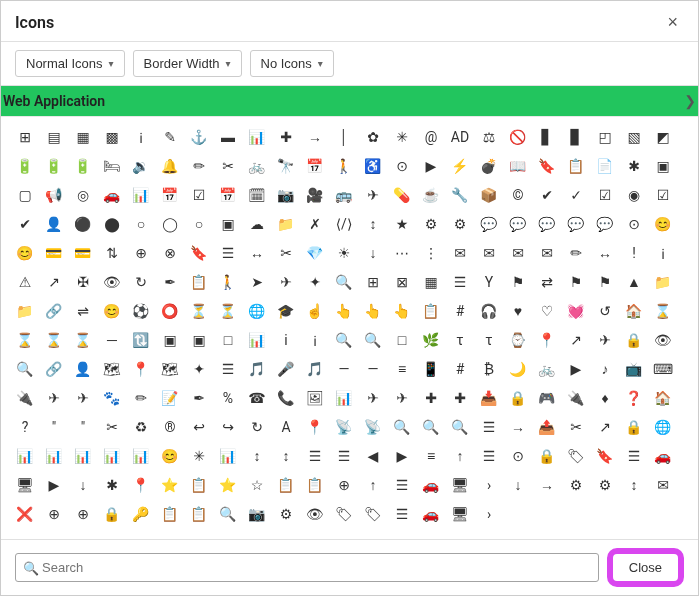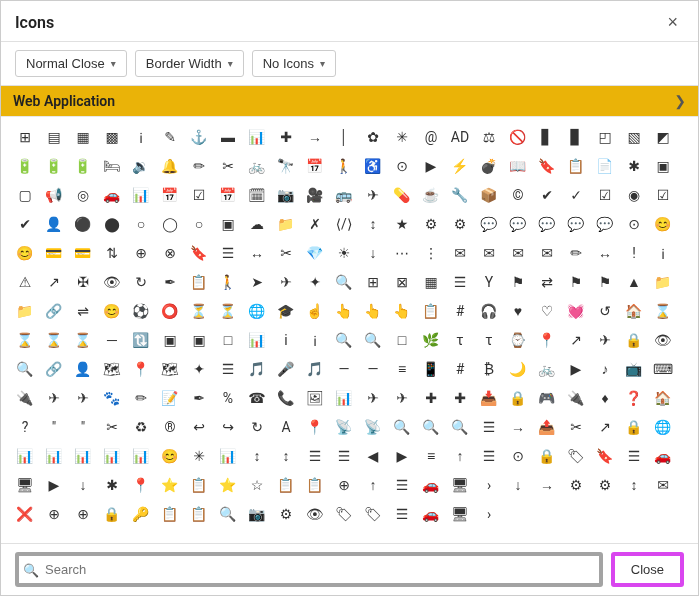--- a/index.html
+++ b/index.html
@@ -62,22 +62,22 @@
       display: flex;
       align-items: center;
       gap: 6px;
       color: #333;
     }
     .dropdown-arrow { font-size: 10px; color: #666; }
     .section-header {
       display: flex;
       align-items: center;
       justify-content: space-between;
-      padding: 7px 12px;
-      background: #eab308;
+      padding: 7px 2px;
+      background: #22c55e;
       border-bottom: 1px solid #e8e8e8;
       text-align: right;
     }
     .section-title {
       font-size: 14px;
       font-weight: 600;
       color: #222;
     }
     .section-toggle {
       font-size: 14px;
@@ -122,49 +122,49 @@
     .search-icon-label {
       position: absolute;
       left: 8px;
       top: 50%;
       transform: translateY(-50%);
       color: #aaa;
       font-size: 13px;
     }
     .search-input {
       width: 100%;
-      border: 4px solid #a3a3a3;
+      border: 1px solid #a3a3a3;
       border-radius: 3px;
       padding: 6px 10px 6px 26px;
       font-size: 13px;
       color: #333;
       outline: none;
     }
     .close-footer-btn {
       background: #fff;
-      border: 4px solid #d946ef;
-      border-radius: 3px;
+      border: 6px solid #d946ef;
+      border-radius: 10px;
       padding: 6px 16px;
       font-size: 13px;
       cursor: pointer;
       color: #333;
     }
   </style>
 </head>
 <body>
 
 <div class="dialog">
   <div class="dialog-header">
     <span class="dialog-title">Icons</span>
     <button class="close-btn">×</button>
   </div>
 
   <div class="toolbar">
     <button class="dropdown-btn">
-      <span>Normal Close</span>
+      <span>Normal Icons</span>
       <span class="dropdown-arrow">▾</span>
     </button>
     <button class="dropdown-btn">
       <span>Border Width</span>
       <span class="dropdown-arrow">▾</span>
     </button>
     <button class="dropdown-btn">
       <span>No Icons</span>
       <span class="dropdown-arrow">▾</span>
     </button>

